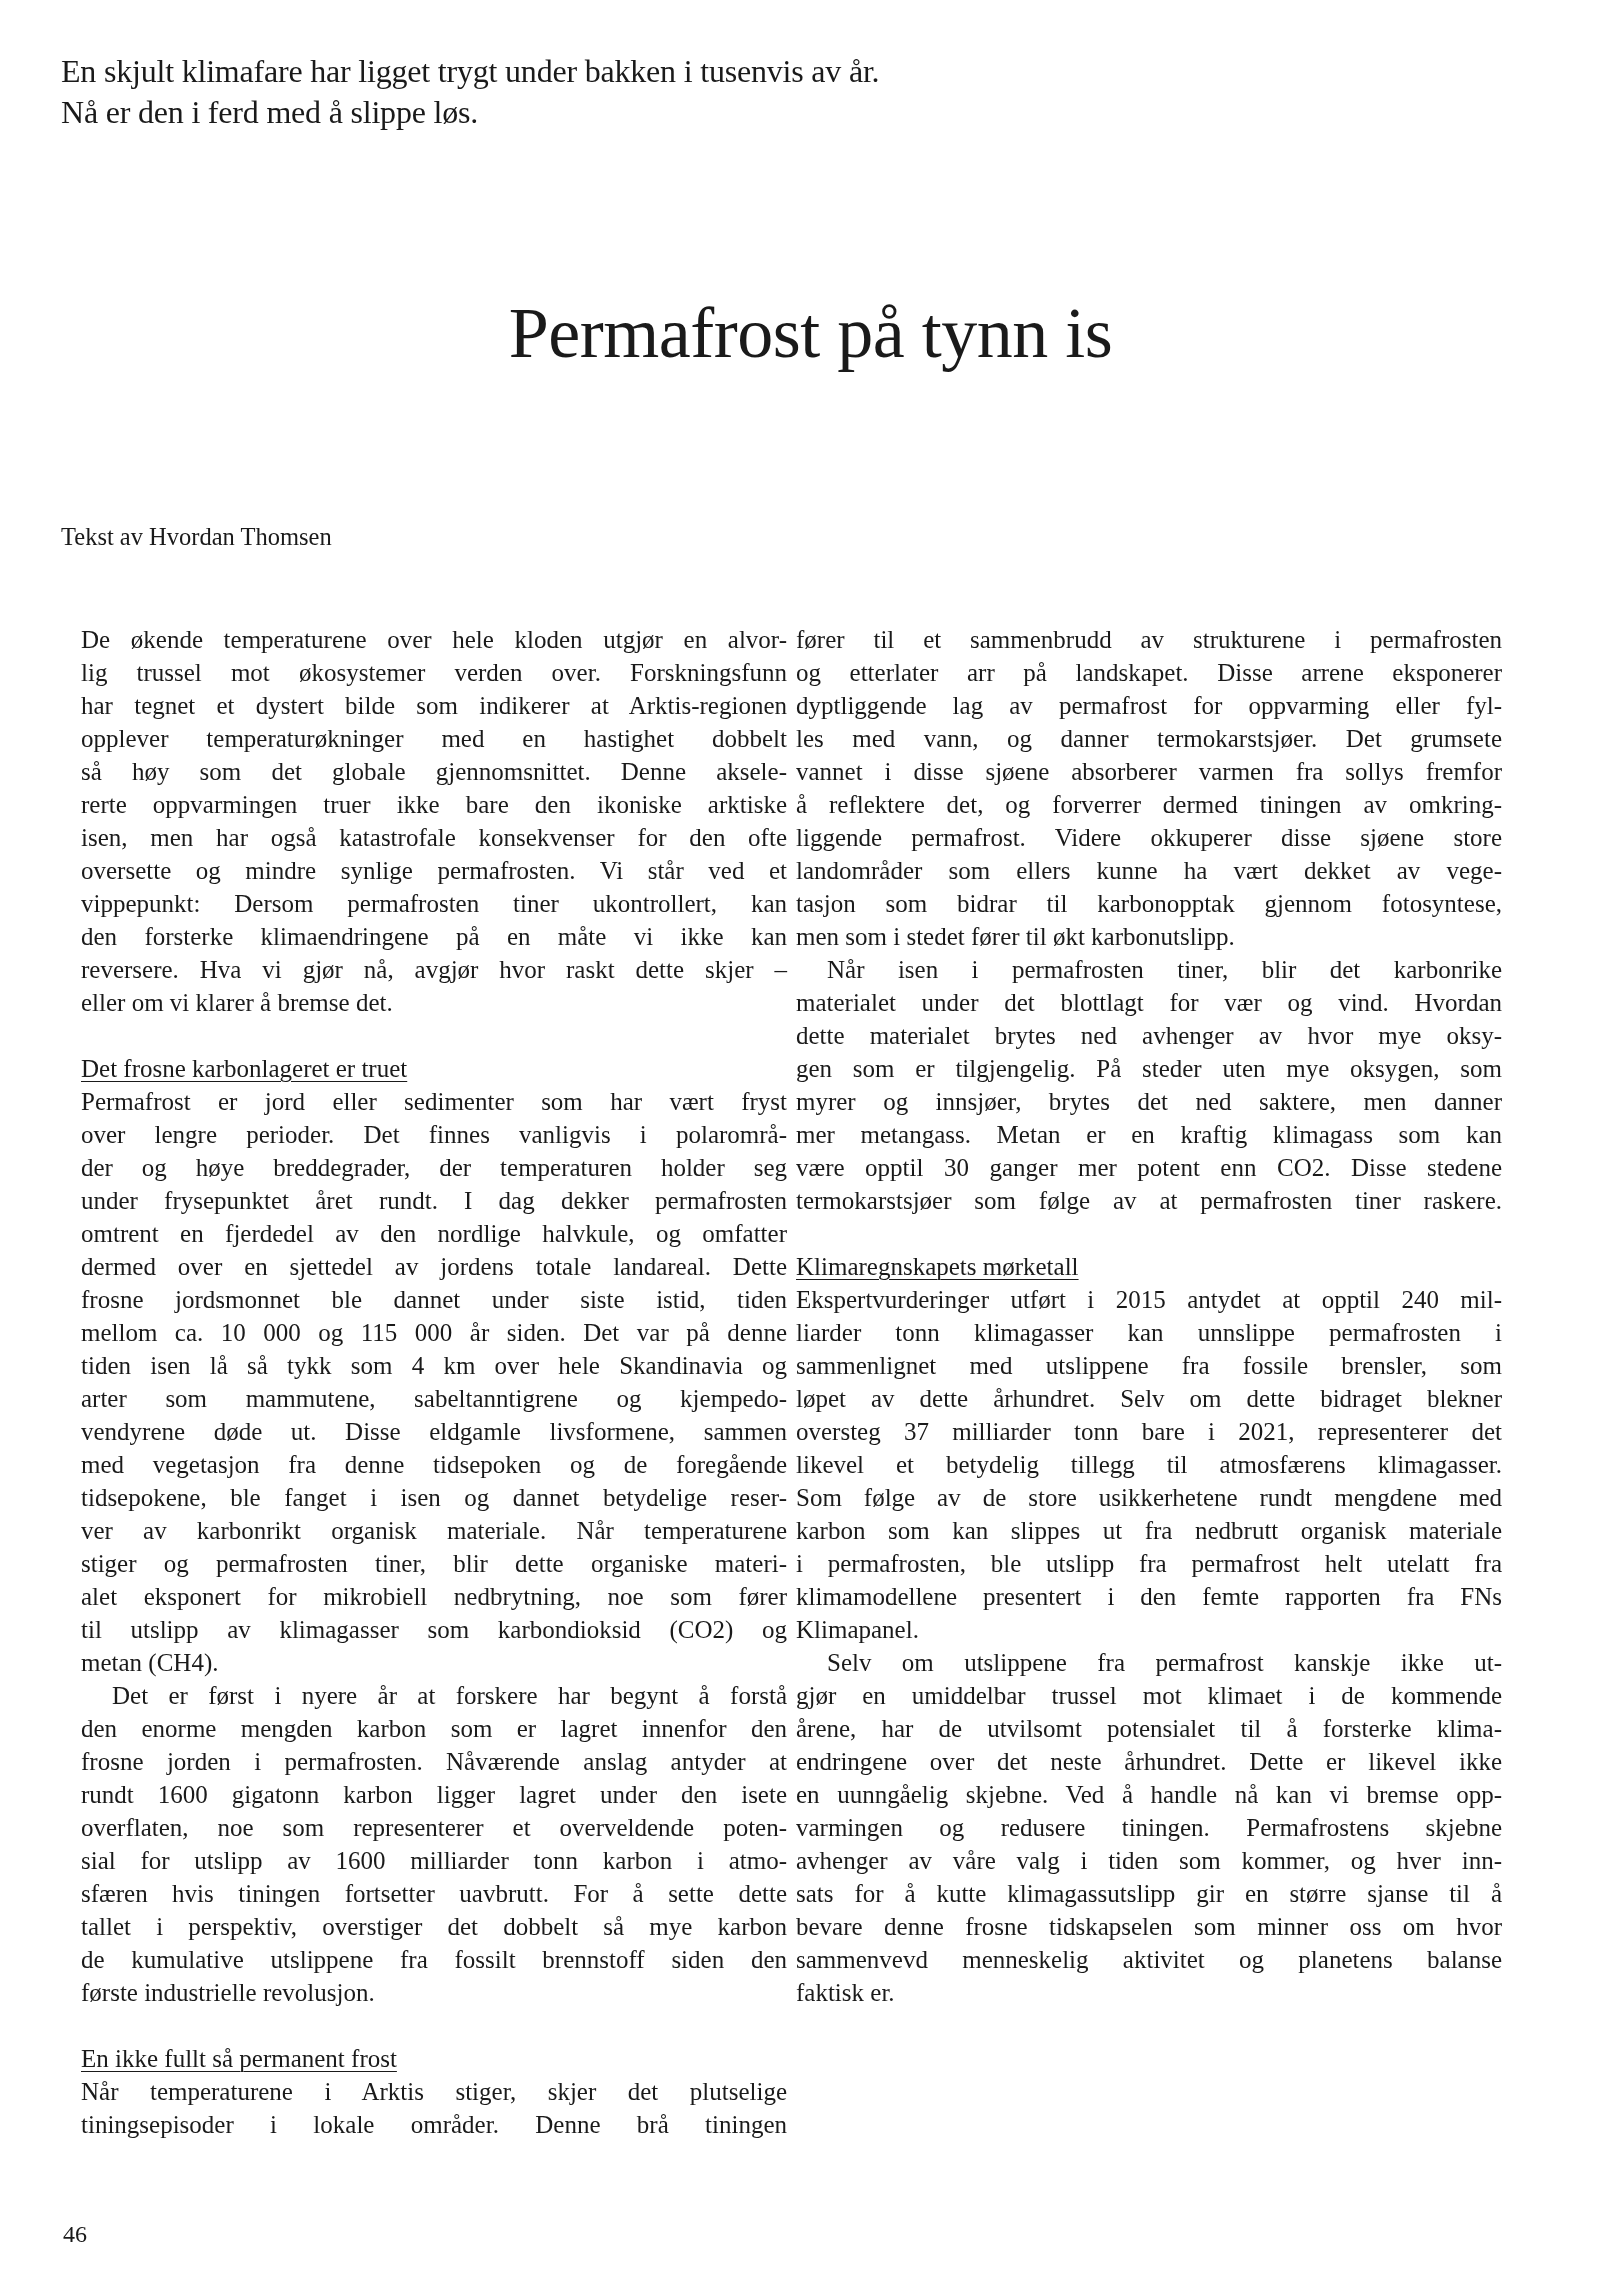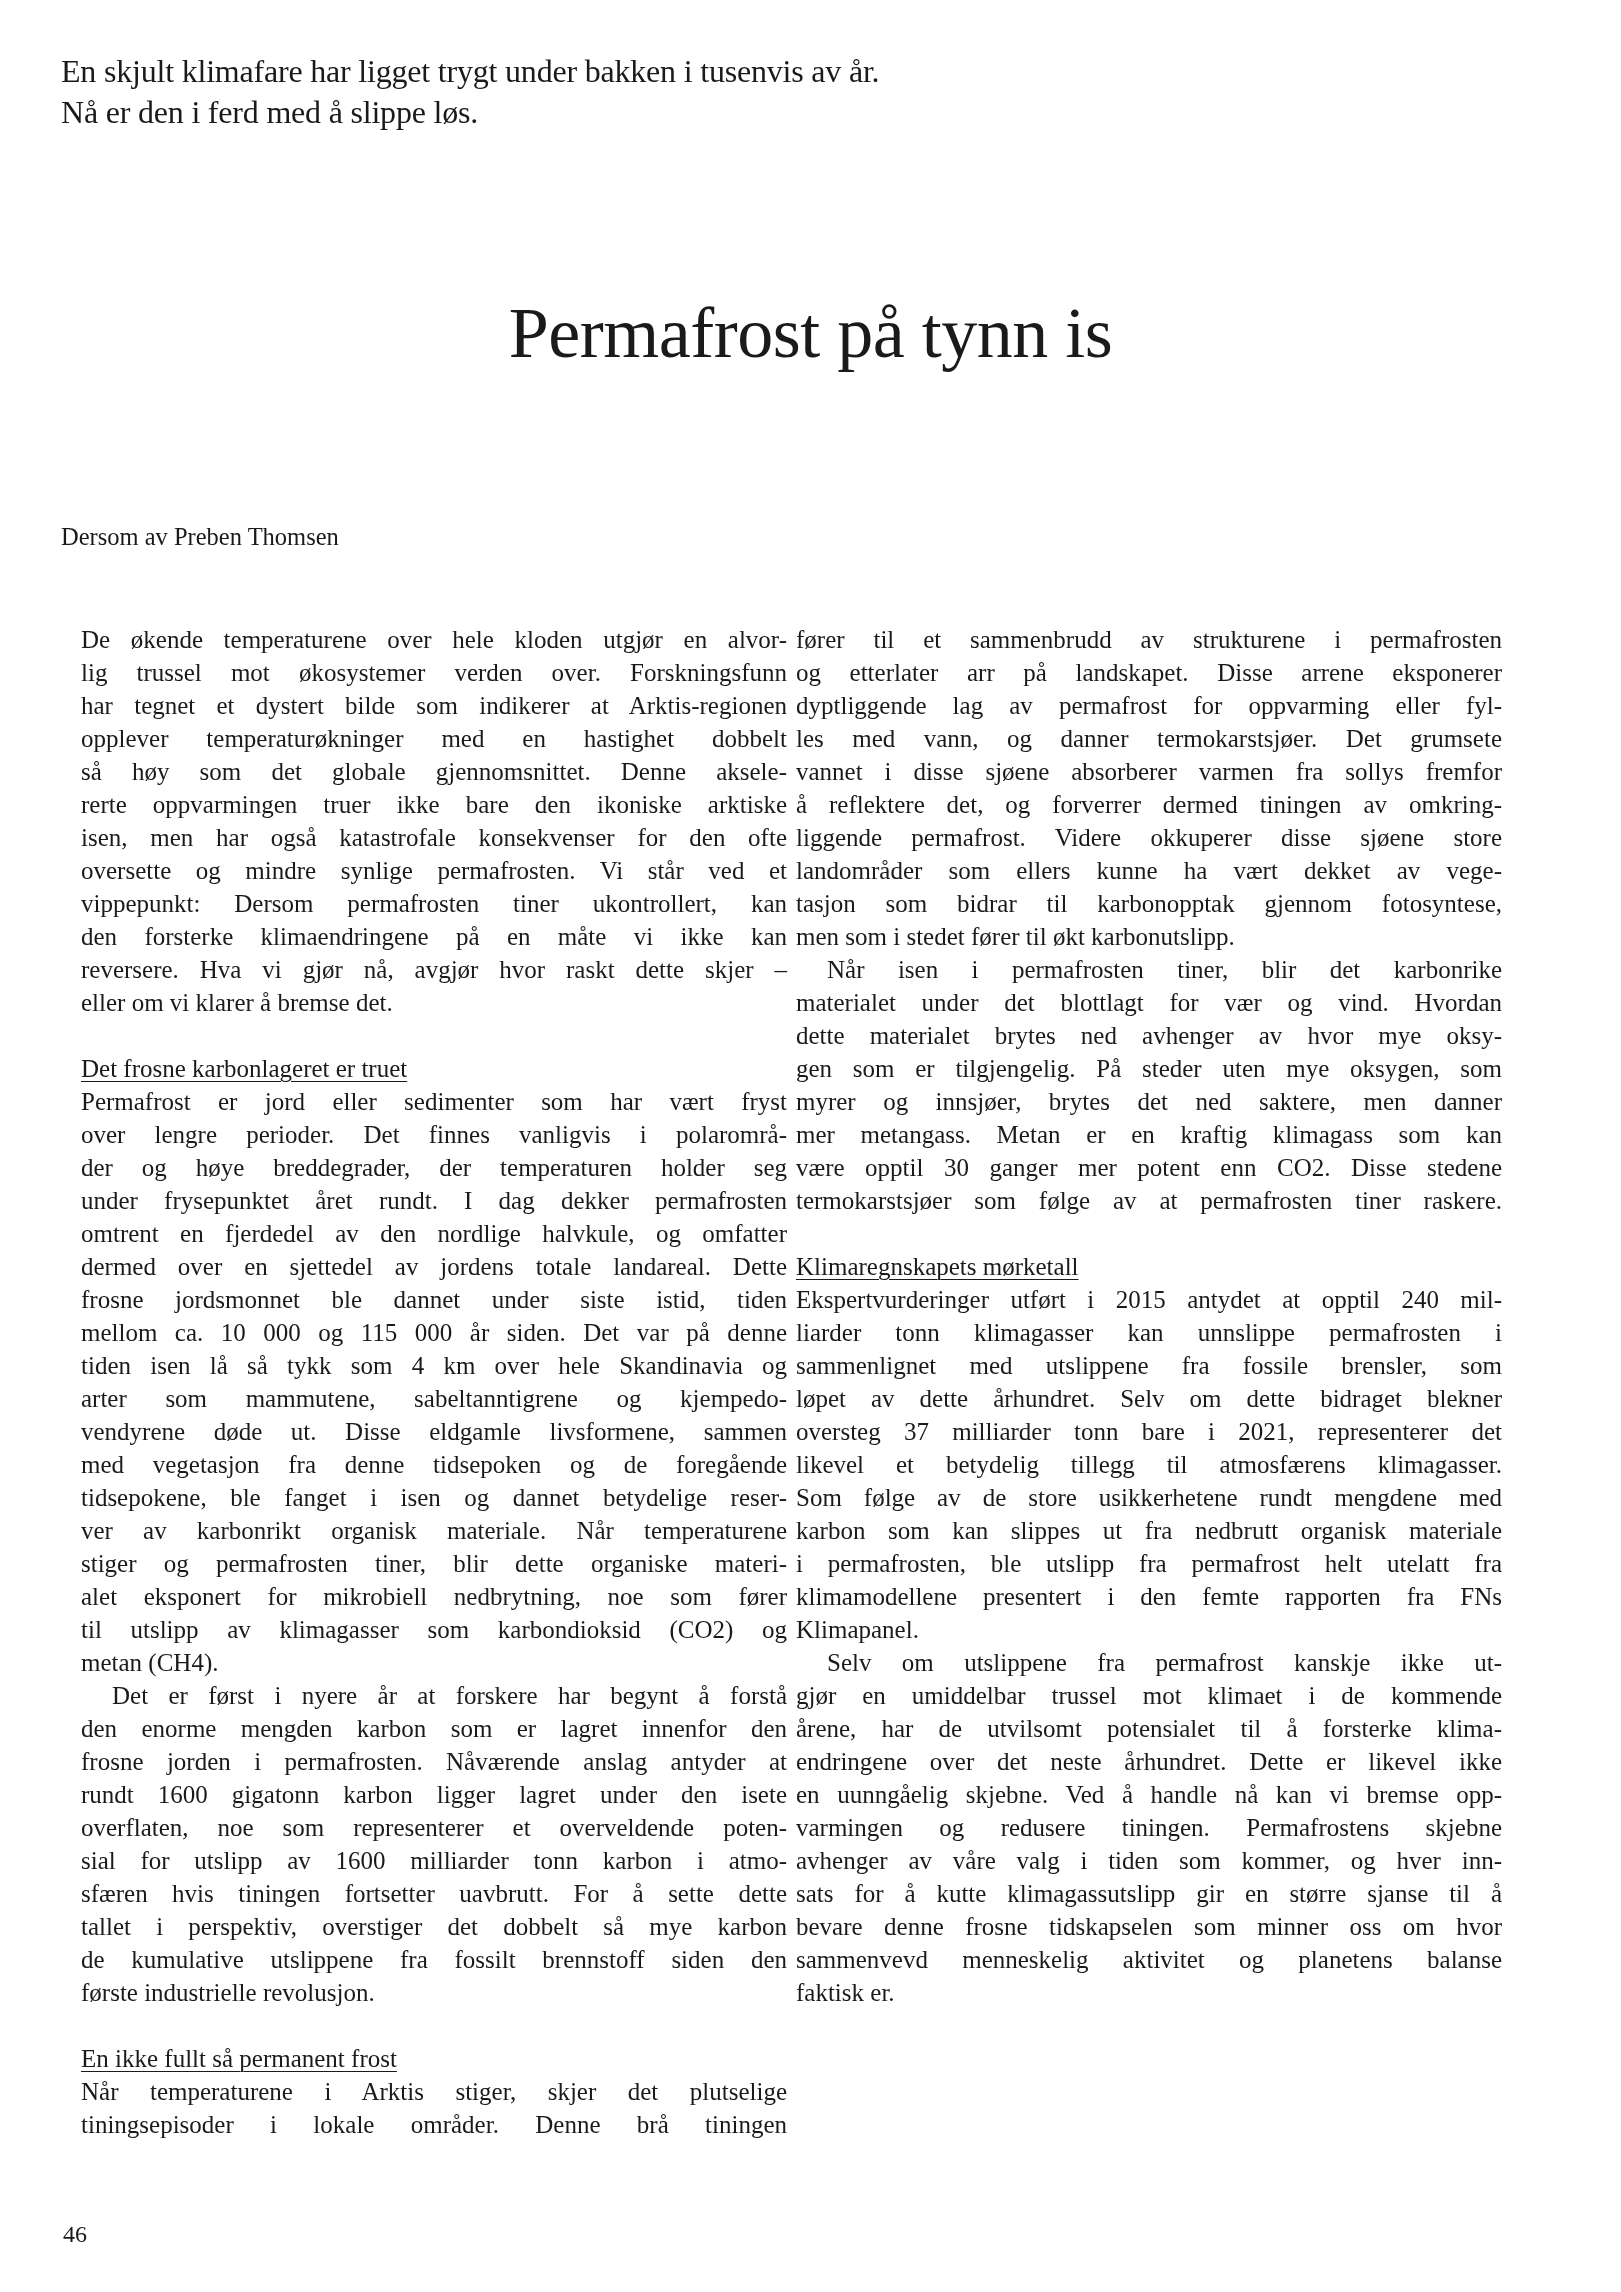--- a/index.html
+++ b/index.html
@@ -30,21 +30,21 @@
 </head>
 <body>
 
 <div class="lede">
   <div>En skjult klimafare har ligget trygt under bakken i tusenvis av år.</div>
   <div>Nå er den i ferd med å slippe løs.</div>
 </div>
 
 <h1 class="title" style="margin:0;font-weight:normal;">Permafrost på tynn is</h1>
 
-<div class="byline">Dersom av Preben Thomsen</div>
+<div class="byline">Tekst av Hvordan Thomsen</div>
 
 <div class="col col-left" id="col-left">
     <div class="line">De økende temperaturene over hele kloden utgjør en alvor-</div>
     <div class="line">lig trussel mot økosystemer verden over. Forskningsfunn</div>
     <div class="line">har tegnet et dystert bilde som indikerer at Arktis-regionen</div>
     <div class="line">opplever temperaturøkninger med en hastighet dobbelt</div>
     <div class="line">så høy som det globale gjennomsnittet. Denne aksele-</div>
     <div class="line">rerte oppvarmingen truer ikke bare den ikoniske arktiske</div>
     <div class="line">isen, men har også katastrofale konsekvenser for den ofte</div>
     <div class="line">oversette og mindre synlige permafrosten. Vi står ved et</div>

